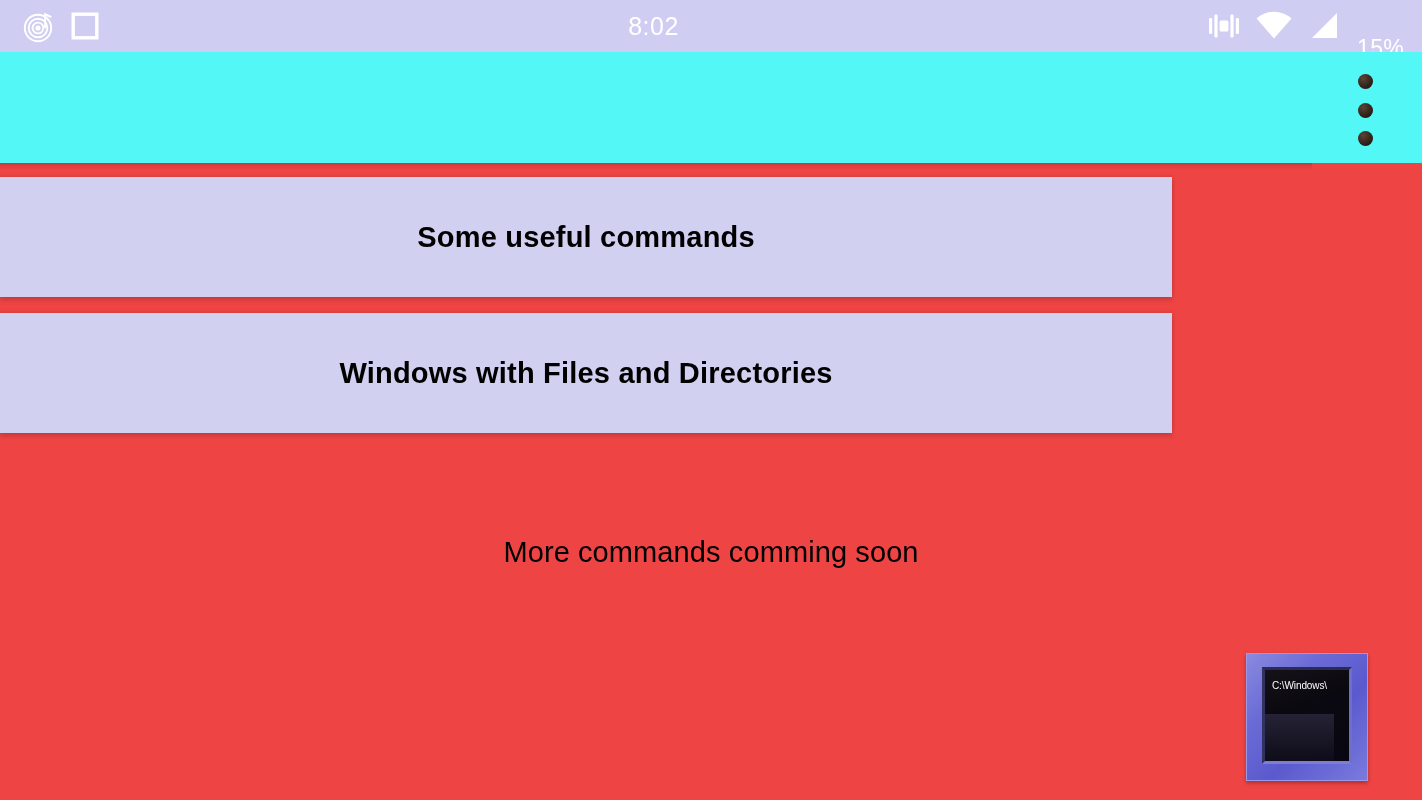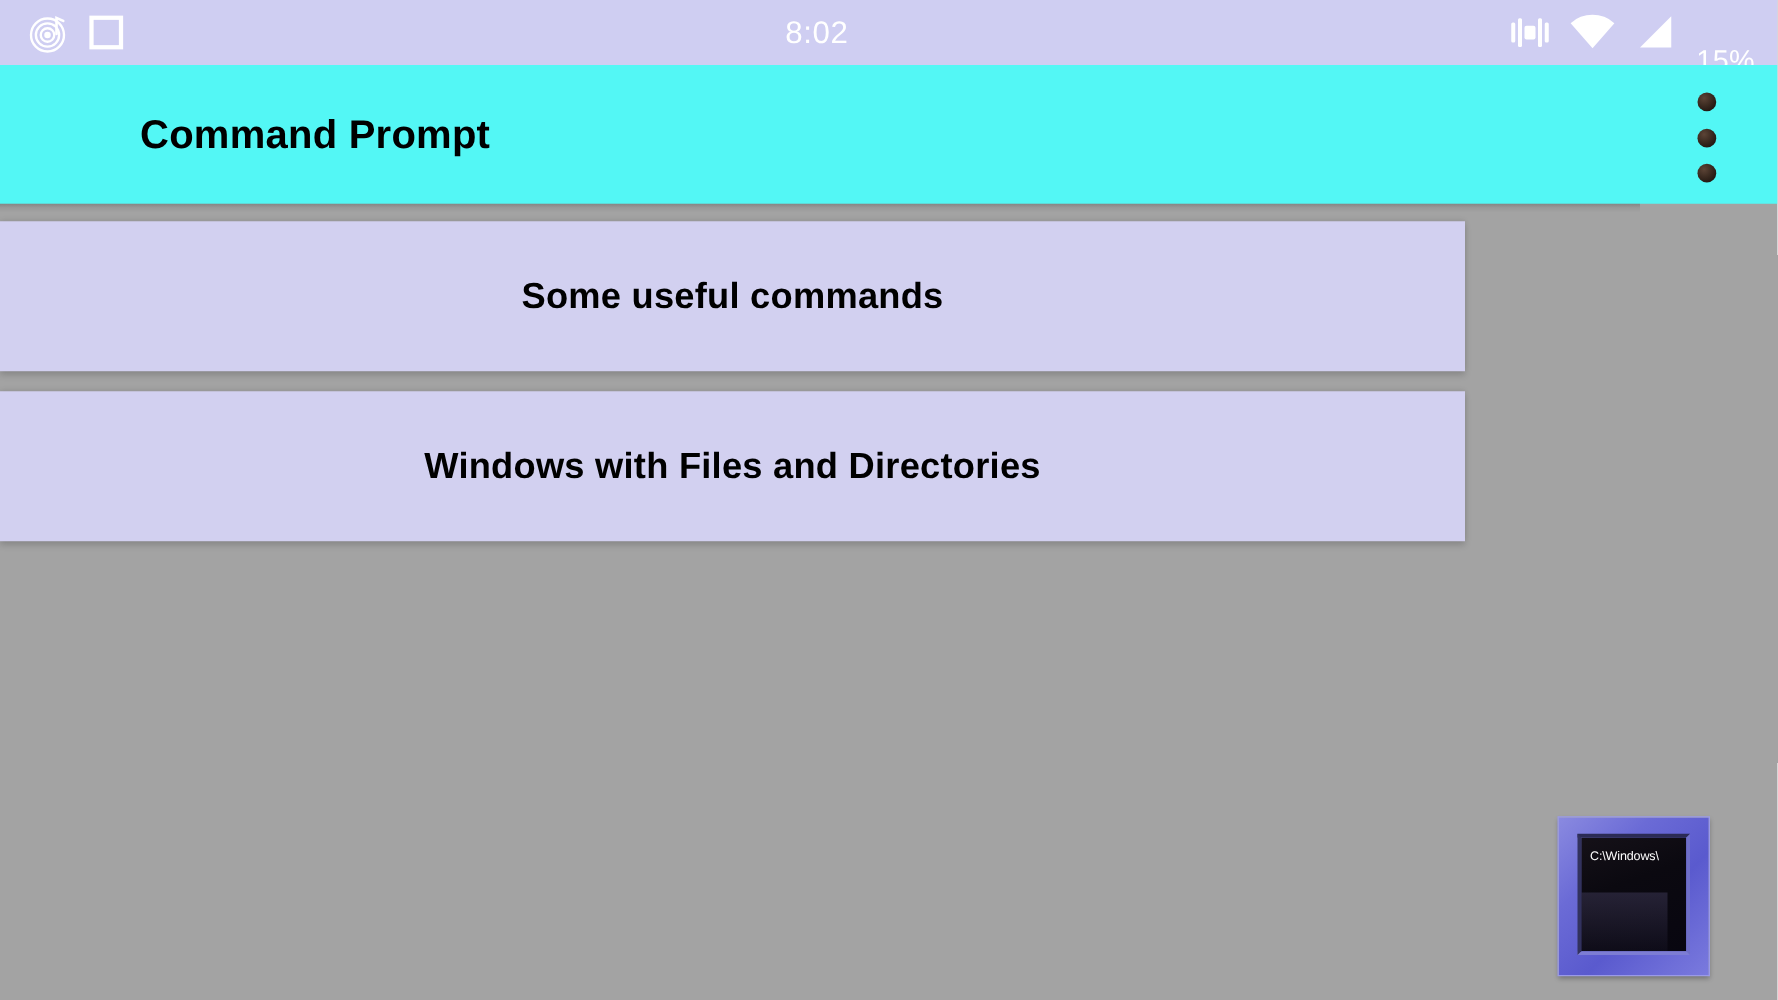--- a/index.html
+++ b/index.html
@@ -9,21 +9,21 @@
     height: 800px;
     overflow: hidden;
     background: #ffffff;
     font-family: "Liberation Sans", sans-serif;
   }
 
   #app {
     position: relative;
     width: 1422px;
     height: 800px;
-    background: #a3a3a3;
+    background: #ef4444;
   }
 
   
   .status-bar {
     position: absolute;
     top: 0; left: 0;
     width: 1422px;
     height: 52px;
     background: #cfcef2;
     display: flex;
@@ -234,36 +234,36 @@
       <span>
         <svg class="ic" width="34" height="30" viewBox="0 0 34 30">
           <path d="M30 2 L30 27 L5 27 Z" fill="#ffffff"></path>
         </svg>
       </span>
       <span class="battery-pct">15%</span>
     </div>
   </div>
 
   <div class="app-bar">
-    <div class="app-bar-title">Command Prompt</div>
     <div class="overflow-menu">
       <span class="dot"></span>
       <span class="dot"></span>
       <span class="dot"></span>
     </div>
   </div>
 
   <div class="card" id="card-0">
     <span class="card-label">Some useful commands</span>
   </div>
 
   <div class="card" id="card-1">
     <span class="card-label">Windows with Files and Directories</span>
   </div>
 
+  <div class="coming-soon">More commands comming soon</div>
 
   <div class="app-icon">
     <div class="app-icon-screen">
       <span class="app-icon-text">C:\Windows\</span>
     </div>
   </div>
 
 </div>
 
 </body></html>

